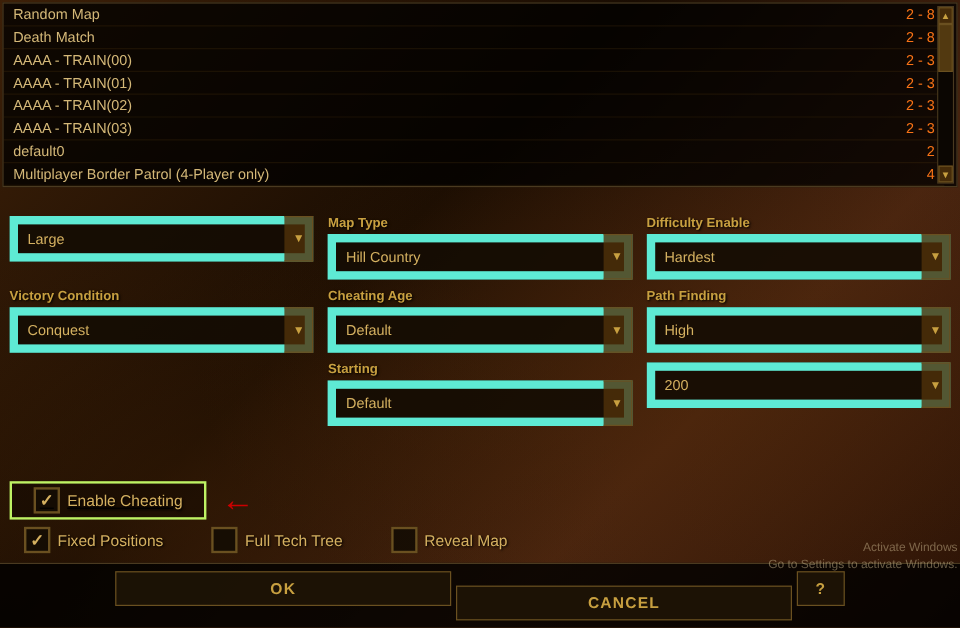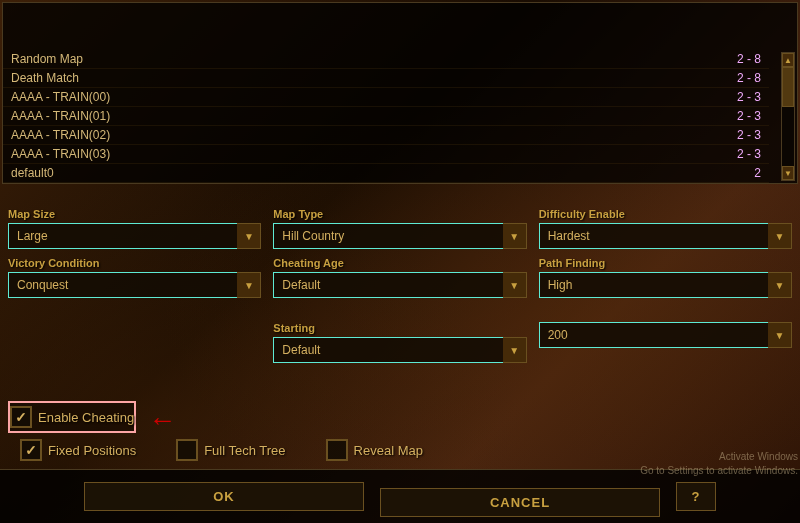--- a/index.html
+++ b/index.html
@@ -56,21 +56,21 @@
       color: #c8b070;
       font-size: 12px;
       border-bottom: 1px solid rgba(100,70,20,0.2);
     }
 
     .map-list-row .map-name {
       color: #d4b878;
     }
 
     .map-list-row .map-players {
-      color: #f0abfc;
+      color: #f97316;
       min-width: 30px;
       text-align: right;
     }
 
     
     .controls-section {
       flex: 1;
       padding: 10px 8px 0 8px;
       position: relative;
     }
@@ -88,21 +88,21 @@
       text-shadow: 1px 1px 2px #000;
     }
 
     .dropdown-wrapper {
       position: relative;
     }
 
     .dropdown {
       width: 100%;
       background: rgba(20, 12, 3, 0.9);
-      border: 1px solid #5eead4;
+      border: 7px solid #5eead4;
       color: #d4b060;
       font-size: 12px;
       padding: 5px 28px 5px 8px;
       appearance: none;
       cursor: pointer;
       font-family: Arial, sans-serif;
     }
 
     .dropdown-arrow {
       position: absolute;
@@ -126,21 +126,21 @@
       display: grid;
       grid-template-columns: 1fr 1fr 1fr;
       gap: 6px 12px;
       margin-bottom: 8px;
     }
 
     .controls-row-2 {
       display: grid;
       grid-template-columns: 1fr 1fr 1fr;
       gap: 6px 12px;
-      margin-bottom: 24px;
+      margin-bottom: 8px;
     }
 
     .controls-row-3 {
       display: grid;
       grid-template-columns: 1fr 1fr 1fr;
       gap: 6px 12px;
       margin-bottom: 8px;
     }
 
     
@@ -181,26 +181,27 @@
     }
 
     .checkbox-label {
       color: #d4b060;
       font-size: 13px;
       text-shadow: 1px 1px 2px #000;
     }
 
     
     .enable-cheating-wrapper {
-      border: 2px solid #fca5a5;
-      padding: 3px 0;
+      border: 2px solid #bef264;
+      padding: 3px 18px;
       display: inline-flex;
       align-items: center;
       gap: 6px;
       background: rgba(0,0,0,0.3);
+      text-decoration: underline;
     }
 
     .arrow-indicator {
       display: inline-block;
       color: #cc0000;
       font-size: 28px;
       margin-left: 12px;
       line-height: 1;
     }
 
@@ -210,23 +211,23 @@
       gap: 40px;
       padding: 0 0 4px 12px;
     }
 
     
     .bottom-bar {
       background: rgba(0,0,0,0.8);
       border-top: 1px solid #4a3a20;
       padding: 6px 4px;
       display: flex;
-      align-items: center;
+      align-items: flex-start;
       justify-content: center;
-      gap: 16px;
+      gap: 4px;
     }
 
     .bottom-btn {
       background: rgba(30,20,5,0.9);
       border: 1px solid #6a5020;
       color: #c8a040;
       font-size: 13px;
       font-family: Arial, sans-serif;
       padding: 6px 0;
       cursor: pointer;
@@ -285,22 +286,21 @@
     .scroll-thumb {
       width: 100%;
       height: 40px;
       background: rgba(100,70,20,0.8);
       border: 1px solid #6a5020;
     }
 
     
     .map-list-container {
       position: relative;
-      padding-right: 28px;
-      margin-top: 47px;
+      padding-right: 10px;
     }
   </style>
 </head>
 <body>
 
 <div class="bg-overlay"></div>
 <div class="bg-warriors"></div>
 
 <div class="main-container">
 
@@ -327,40 +327,43 @@
           <span class="map-name">AAAA - TRAIN(02)</span>
           <span class="map-players">2 - 3</span>
         </div>
         <div class="map-list-row">
           <span class="map-name">AAAA - TRAIN(03)</span>
           <span class="map-players">2 - 3</span>
         </div>
         <div class="map-list-row">
           <span class="map-name">default0</span>
           <span class="map-players">2</span>
+        </div>
+        <div class="map-list-row">
+          <span class="map-name">Multiplayer Border Patrol (4-Player only)</span>
+          <span class="map-players">4</span>
         </div>
       </div>
 
       <div class="scrollbar-right">
         <div class="scroll-btn">▲</div>
         <div class="scroll-track">
           <div class="scroll-thumb"></div>
         </div>
         <div class="scroll-btn">▼</div>
       </div>
     </div>
   </div>
 
   <div style="height: 14px; flex-shrink:0;"></div>
 
   <div class="controls-section">
 
     <div class="controls-row-1">
       <div class="control-group">
-        <span class="control-label">Map Size</span>
         <div class="dropdown-wrapper">
           <select class="dropdown">
             <option>Large</option>
           </select>
           <div class="dropdown-arrow">▼</div>
         </div>
       </div>
       <div class="control-group">
         <span class="control-label">Map Type</span>
         <div class="dropdown-wrapper">

